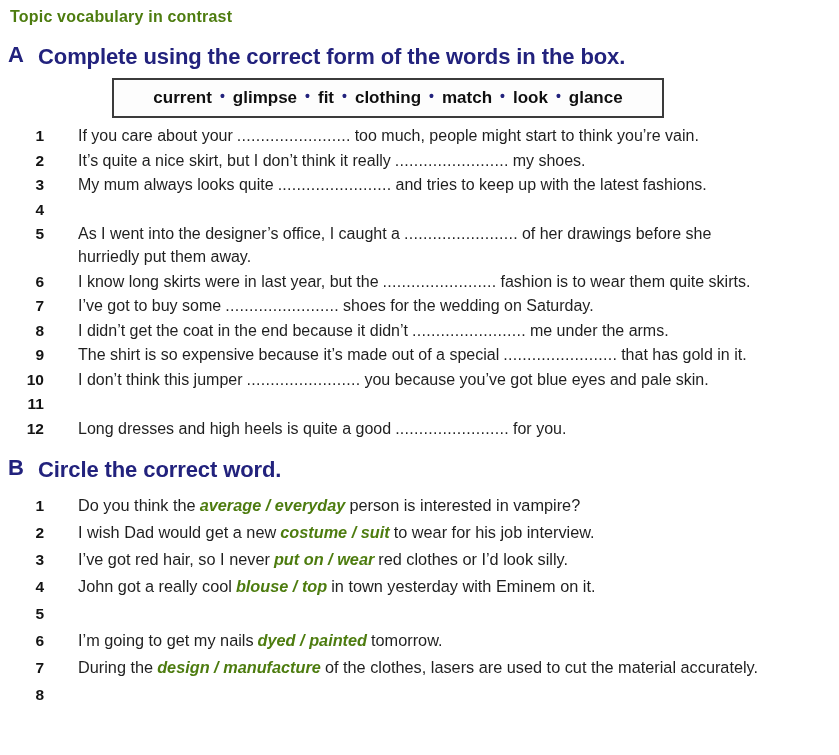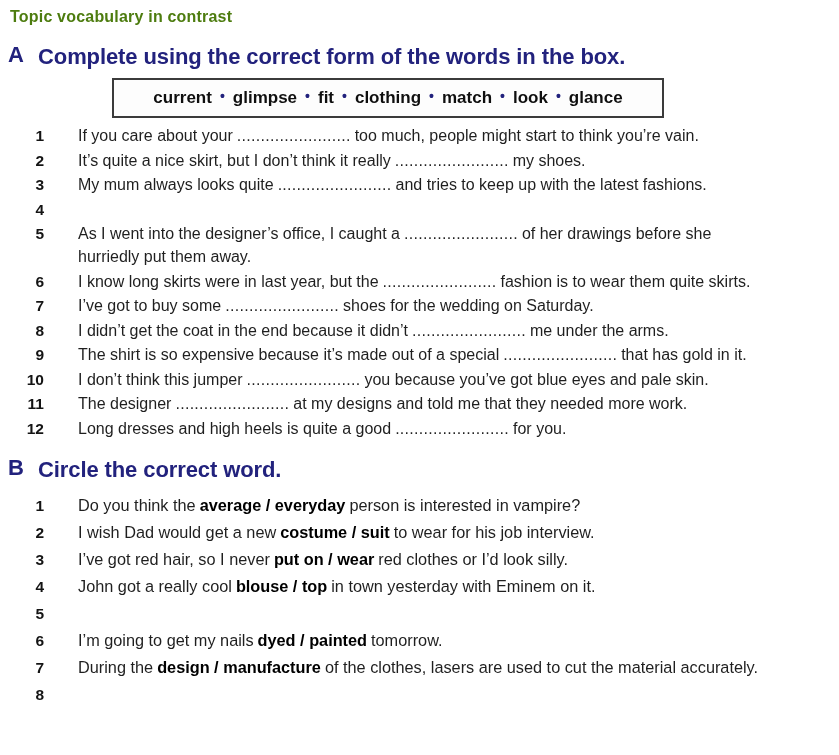--- a/index.html
+++ b/index.html
@@ -34,21 +34,21 @@
   .text { margin-left:34px; }
   .line { white-space:nowrap; }
   .list-a { font-size:16px; }
   .list-a .line, .list-a .num { line-height:23px; }
   .list-a .row { margin-bottom:1.5px; }
   .sec-b { margin-top:16px; }
   .list-b { font-size:16.3px; margin-top:12px; }
   .list-b .line, .list-b .num { line-height:23.5px; }
   .list-b .row { margin-bottom:3.5px; }
   .blank { margin:0 4px; letter-spacing:0.3px; color:#1f1f1f; }
-  .choice { font-weight:bold; margin:12px 4px; color:#000000; }
+  .choice { font-weight:bold; margin:12px 4px; color:#4d7c0f;font-style:italic; }
 </style>
 </head>
 <body>
 
 <div class="page">
 
   <div class="title">Topic vocabulary in contrast</div>
 
   <div class="section-head">
     <span class="sec-letter">A</span>
@@ -113,23 +113,20 @@
         </div>
       </div>
       <div class="row">
         <span class="num">10</span>
         <div class="text">
           <div class="line"><span>I don’t think this jumper</span><span class="blank">........................</span><span>you because you’ve got blue eyes and pale skin.</span></div>
         </div>
       </div>
       <div class="row">
         <span class="num">11</span>
-        <div class="text">
-          <div class="line"><span>The designer</span><span class="blank">........................</span><span>at my designs and told me that they needed more work.</span></div>
-        </div>
       </div>
       <div class="row">
         <span class="num">12</span>
         <div class="text">
           <div class="line"><span>Long dresses and high heels is quite a good</span><span class="blank">........................</span><span>for you.</span></div>
         </div>
       </div>
     </div>
 
   <div class="section-head sec-b">

